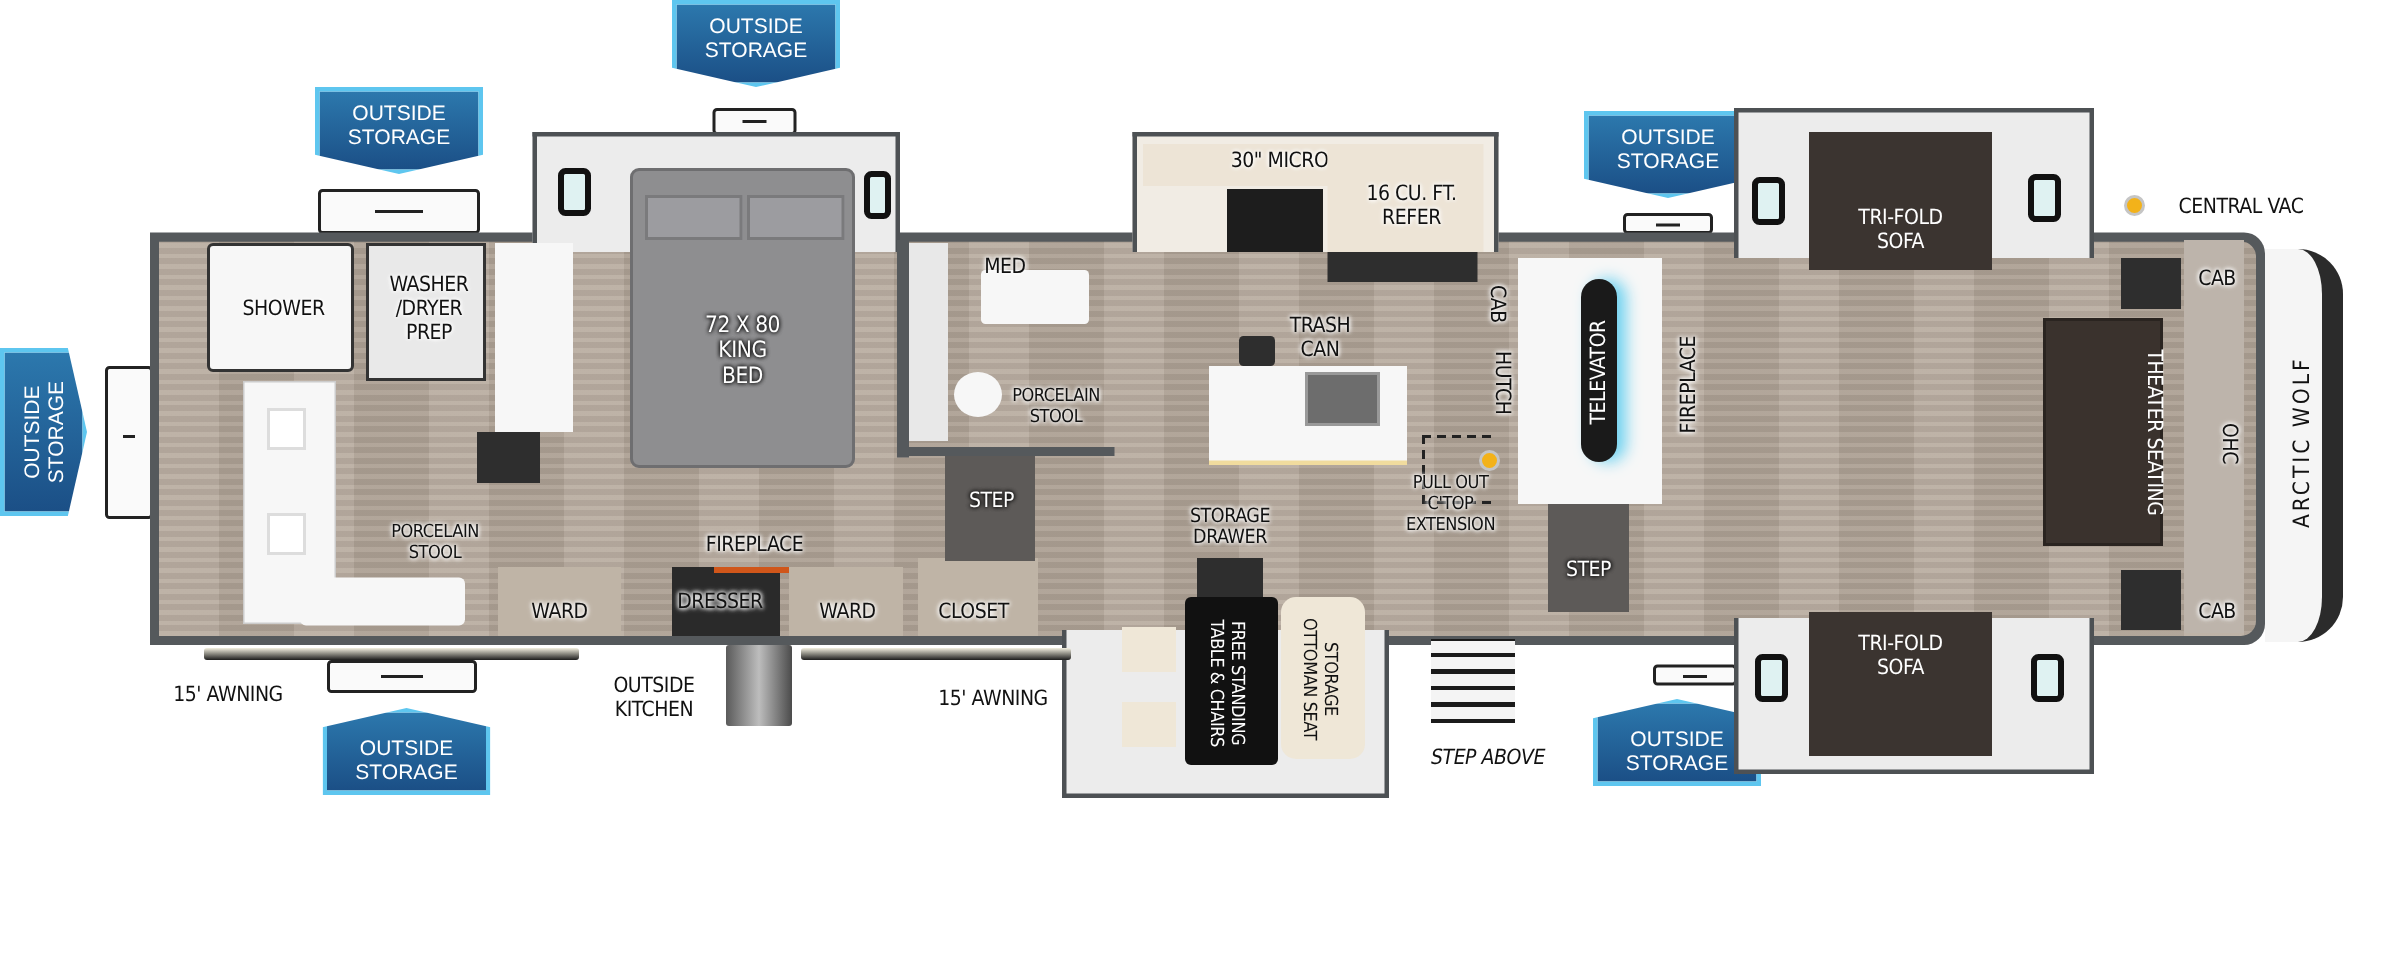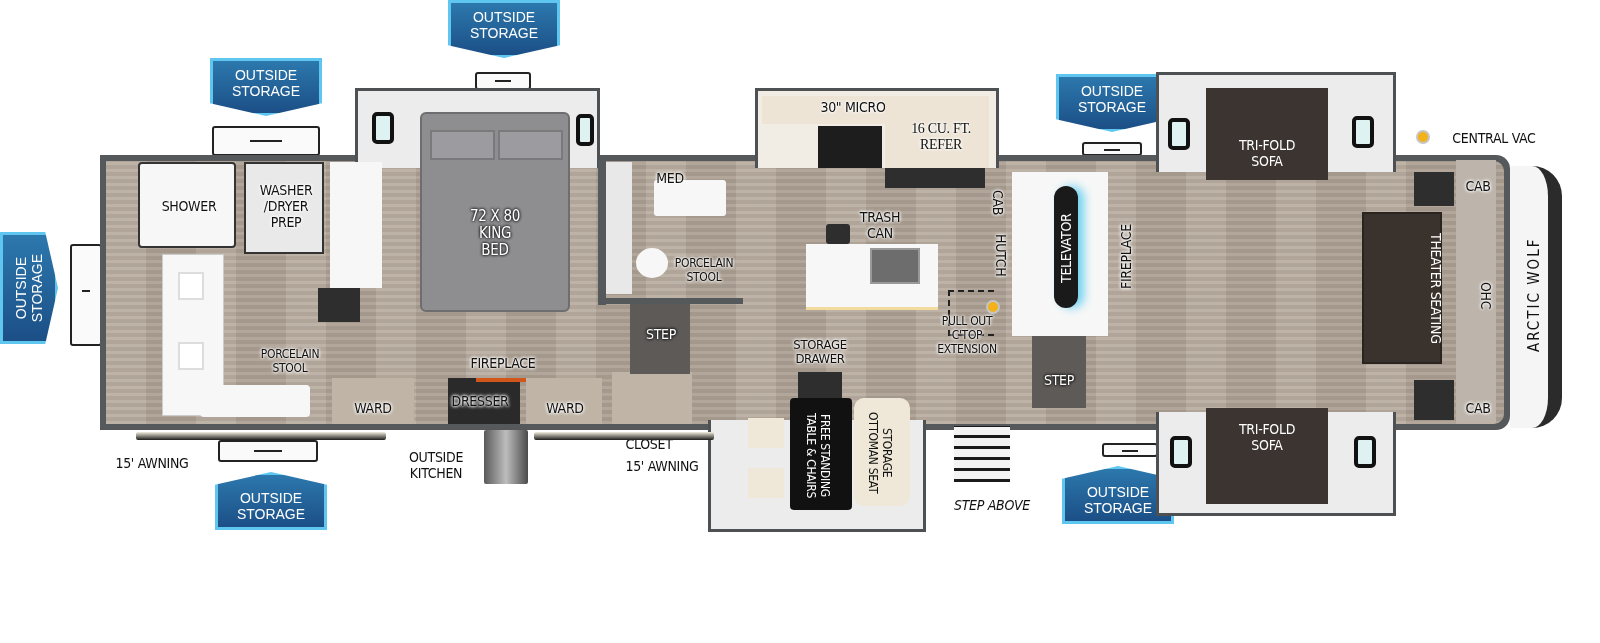--- a/index.html
+++ b/index.html
@@ -114,40 +114,40 @@
 
 <div class="abs" style="left:332px;top:378px;width:82px;height:46px;background:#bfb4a6;"></div>
 <div class="lbl" style="left:340px;top:400px;width:66px;">WARD</div>
 <div class="abs" style="left:448px;top:378px;width:72px;height:46px;background:#2a2a2a;"></div>
 <div class="lbl" style="left:440px;top:393px;width:80px;">DRESSER</div>
 <div class="abs" style="left:476px;top:378px;width:70px;height:4px;background:#d0561a;"></div>
 <div class="lbl" style="left:460px;top:355px;width:86px;">FIREPLACE</div>
 <div class="abs" style="left:526px;top:378px;width:76px;height:46px;background:#bfb4a6;"></div>
 <div class="lbl" style="left:532px;top:400px;width:66px;">WARD</div>
 <div class="abs" style="left:612px;top:372px;width:80px;height:52px;background:#bfb4a6;"></div>
-<div class="lbl" style="left:614px;top:400px;width:70px;margin-top:36px;">CLOSET</div>
+<div class="lbl" style="left:614px;top:400px;width:70px;">CLOSET</div>
 
 <div class="abs wall" style="left:598px;top:160px;width:8px;height:145px;"></div>
 <div class="abs wall" style="left:598px;top:298px;width:145px;height:6px;"></div>
 <div class="abs" style="left:606px;top:162px;width:26px;height:132px;background:#e8e8e8;"></div>
 <div class="abs white" style="left:654px;top:180px;width:72px;height:36px;border-radius:3px;"></div>
 <div class="lbl" style="left:650px;top:170px;width:40px;">MED</div>
 <div class="abs white" style="left:636px;top:248px;width:32px;height:30px;border-radius:50%;"></div>
 <div class="lbl" style="left:664px;top:256px;width:80px;font-size:12px;line-height:14px;">PORCELAIN
 STOOL</div>
 <div class="abs" style="left:630px;top:304px;width:60px;height:70px;background:#5d5a58;"></div>
 <div class="lbl light" style="left:636px;top:326px;width:50px;">STEP</div>
 
 <div class="abs slide" style="left:755px;top:88px;width:244px;height:80px;border-bottom:none;background:#f1ece4;"></div>
 <div class="abs" style="left:762px;top:96px;width:128px;height:28px;background:#ede4d6;"></div>
 <div class="lbl" style="left:808px;top:99px;width:90px;">30" MICRO</div>
 <div class="abs" style="left:818px;top:126px;width:64px;height:42px;background:#1d1d1d;"></div>
 <div class="abs" style="left:885px;top:96px;width:104px;height:72px;background:#ede4d6;"></div>
 <div class="abs cab-dark" style="left:885px;top:168px;width:100px;height:20px;"></div>
-<div class="lbl" style="left:896px;top:121px;width:90px;font-family:Liberation Serif, serif;">16 CU. FT.
+<div class="lbl" style="left:896px;top:121px;width:90px;">16 CU. FT.
 REFER</div>
 
 <div class="abs white" style="left:806px;top:244px;width:132px;height:66px;border-bottom:3px solid #f1dc9e;"></div>
 <div class="abs" style="left:870px;top:248px;width:50px;height:36px;background:#6d6d6d;border:2px solid #999;"></div>
 <div class="abs cab-dark" style="left:826px;top:224px;width:24px;height:20px;border-radius:3px;"></div>
 <div class="lbl" style="left:852px;top:209px;width:56px;">TRASH
 CAN</div>
 <div class="lbl" style="left:780px;top:338px;width:80px;font-size:13px;line-height:14px;">STORAGE
 DRAWER</div>
 <div class="abs" style="left:948px;top:290px;width:46px;height:46px;border:2px dashed #222;border-right:none;"></div>

